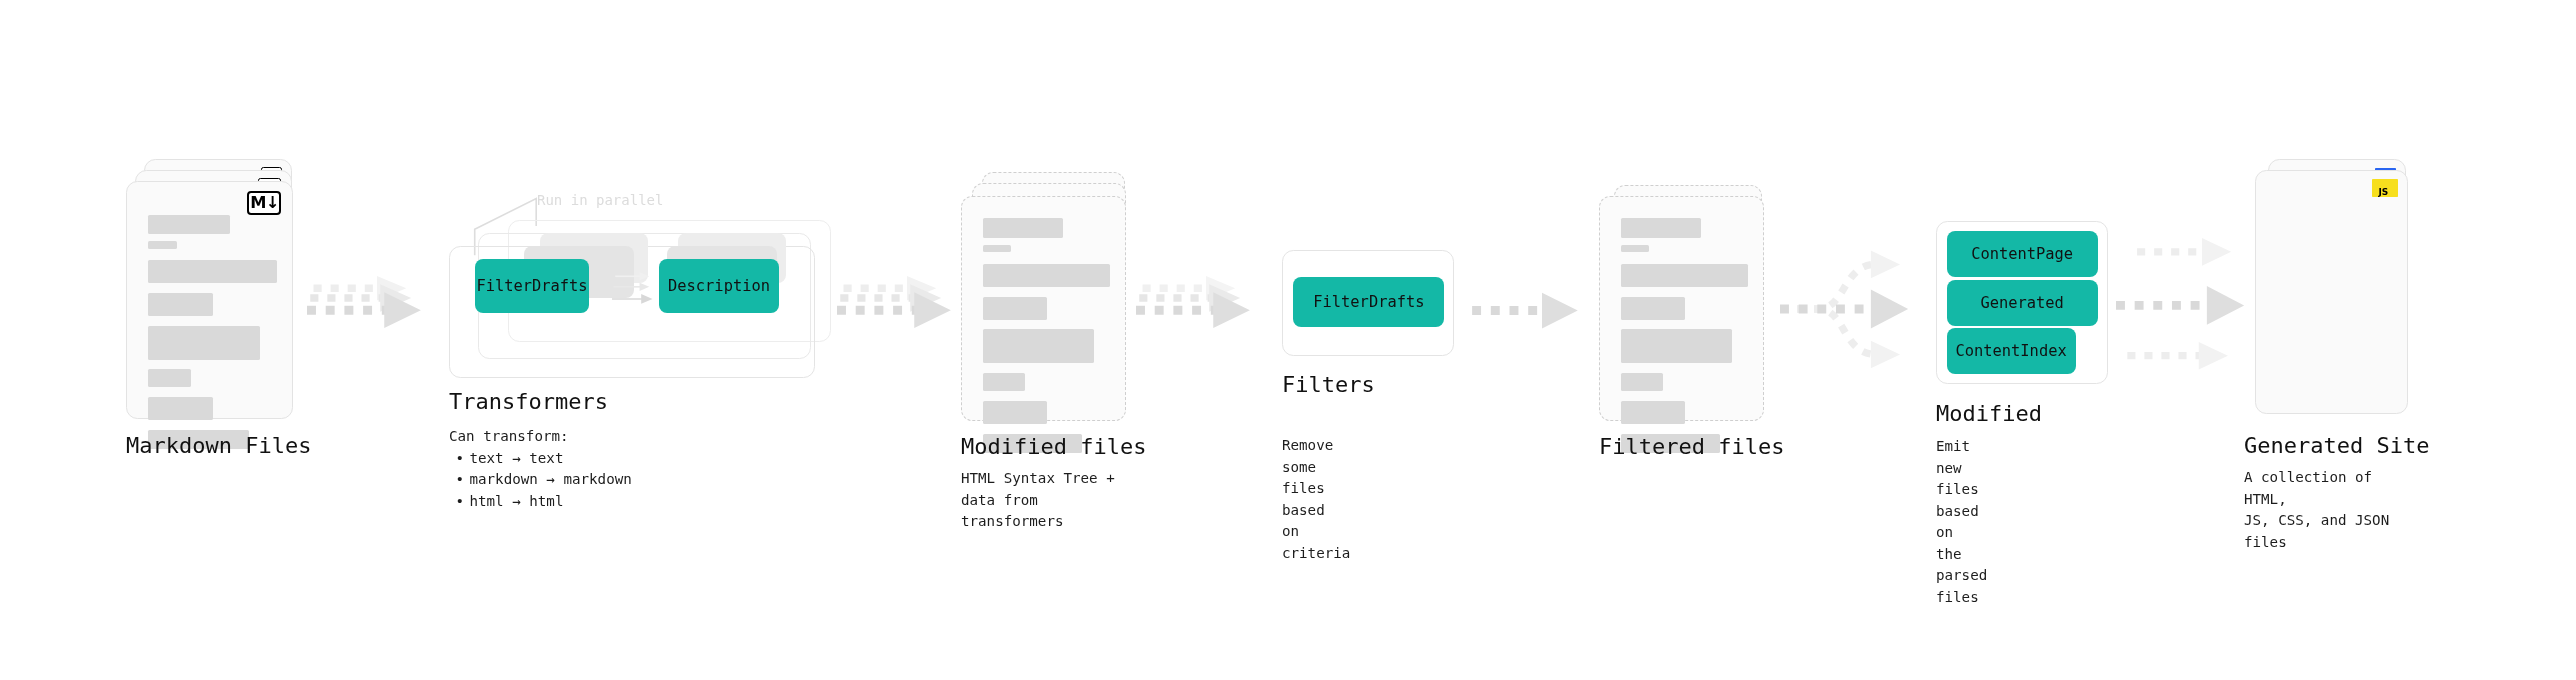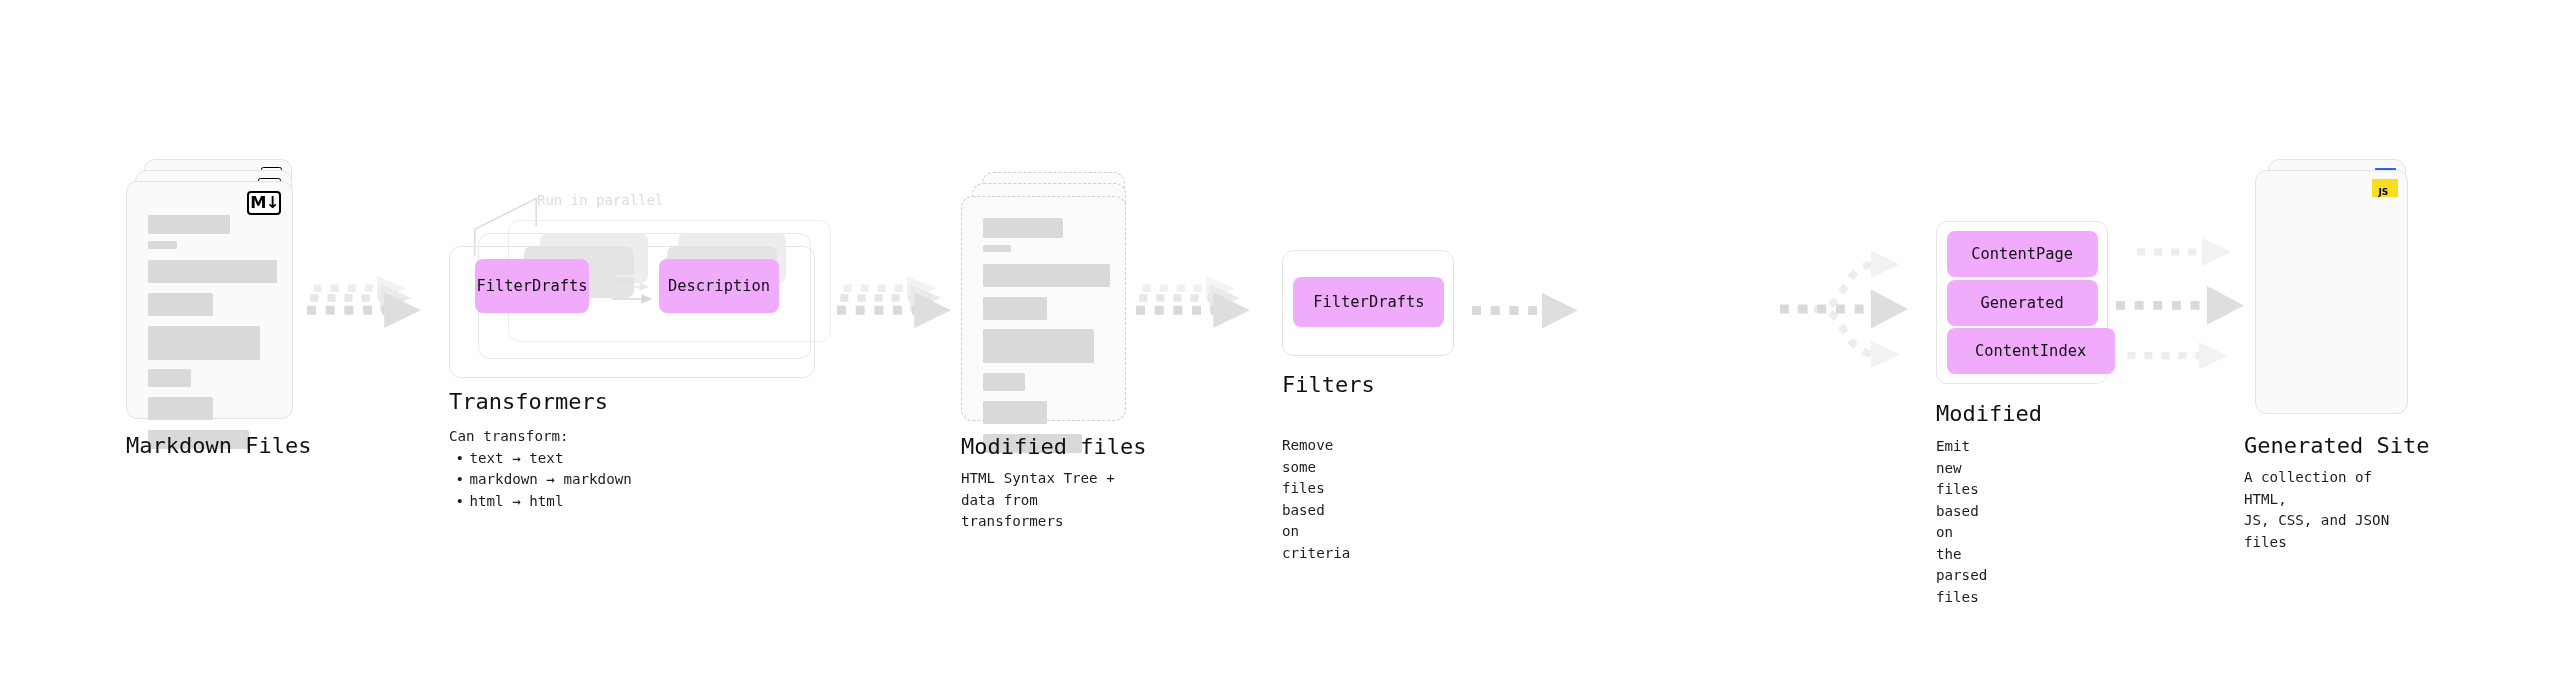--- a/index.html
+++ b/index.html
@@ -96,21 +96,21 @@
   
   .groupbox {
     position: absolute;
     border: 1.6px solid #e6e6e6;
     border-radius: 11.4px;
     background: transparent;
   }
   .chip {
     position: absolute;
     display: flex; align-items: center; justify-content: center;
-    background: #f0abfc;
+    background: #14b8a6;
     border-radius: 8.1px;
     font-size: 15.4px;
     color: #111;
     white-space: nowrap;
   }
   .chip.ghost { background: #ededed; color: transparent; }
   .chip.ghost2 { background: #e4e4e4; color: transparent; }
 
   .parallel-label {
     position: absolute;
@@ -273,20 +273,38 @@
 on criteria</div>
   </div>
 
   <svg style="left:1472px; top:291px;" width="114" height="32.5" viewBox="0 0 140 40">
     <g stroke="#d9d9d9" stroke-width="11" stroke-dasharray="11 12">
         <line x1="0" y1="24" x2="92" y2="24"></line>
       </g>
     <polygon points="86,2 130,24 86,46" fill="#dedede"></polygon>
   </svg>
 
+  <div class="node" style="left:1599px; top:185px;">
+    <div class="cardstack" style="width:175px; height:244px;">
+      <div class="card dashed" style="left:14.6px; top:0px;  width:148px; height:228px;"></div>
+      <div class="card dashed" style="left:0px;  top:11.4px; width:165px; height:225px;">
+        <div class="card-inner" style="top:21px;">
+          <div class="bar" style="width:63%; height:19.5px; margin-top:0px;"></div>
+          <div class="bar" style="width:22%; height:7.3px;  margin-top:7.3px;"></div>
+          <div class="bar" style="width:100%;height:23px; margin-top:11.4px;"></div>
+          <div class="bar" style="width:50%; height:23px; margin-top:9.8px;"></div>
+          <div class="bar" style="width:87%; height:34px; margin-top:9.8px;"></div>
+          <div class="bar" style="width:33%; height:18px; margin-top:9.8px;"></div>
+          <div class="bar" style="width:50%; height:23px; margin-top:9.8px;"></div>
+          <div class="bar" style="width:78%; height:19.5px; margin-top:9.8px;"></div>
+        </div>
+      </div>
+    </div>
+    <div class="title" style="left:0px; top:249px;">Filtered files</div>
+  </div>
 
   <svg style="left:1780px; top:236px;" width="146" height="146" viewBox="0 0 180 180">
     <g fill="none" stroke-width="9" stroke-dasharray="10 11">
       <path d="M 0 90 L 48 90 C 80 90 78 35 118 35" stroke="#ededed"></path>
       <path d="M 0 90 L 48 90 C 80 90 78 146 118 146" stroke="#ededed"></path>
     </g>
     <polygon points="112,18 148,35 112,52" fill="#f2f2f2"></polygon>
     <polygon points="112,129 148,146 112,163" fill="#f2f2f2"></polygon>
     <g stroke="#d9d9d9" stroke-width="11" stroke-dasharray="11 12">
         <line x1="0" y1="90" x2="118" y2="90"></line>
@@ -295,21 +313,21 @@
   </svg>
 
   <div class="node" style="left:1936px; top:221px;">
     <div class="groupbox" style="left:0px; top:0px; width:172px; height:163px; border-color:#e4e4e4; background:#ffffff;"></div>
     <div class="chip" style="left:10.6px; top:9.8px;  width:151px; height:46px;">
       <span>ContentPage</span>
     </div>
     <div class="chip" style="left:10.6px; top:59px;  width:151px; height:46px;">
       <span>Generated</span>
     </div>
-    <div class="chip" style="left:10.6px; top:107px; width:168px; height:46px;">
+    <div class="chip" style="left:10.6px; top:107px; width:129px; height:46px;">
       <span>ContentIndex</span>
     </div>
     <div class="title" style="left:0px; top:180px;">Modified</div>
     <div class="subtitle" style="left:0px; top:215px;">Emit new files based on
 the parsed files</div>
   </div>
 
   <svg style="left:2116px; top:234px;" width="146" height="146" viewBox="0 0 180 180">
     <g stroke="#ededed" stroke-width="9" stroke-dasharray="10 11">
         <line x1="26" y1="22" x2="112" y2="22"></line>

